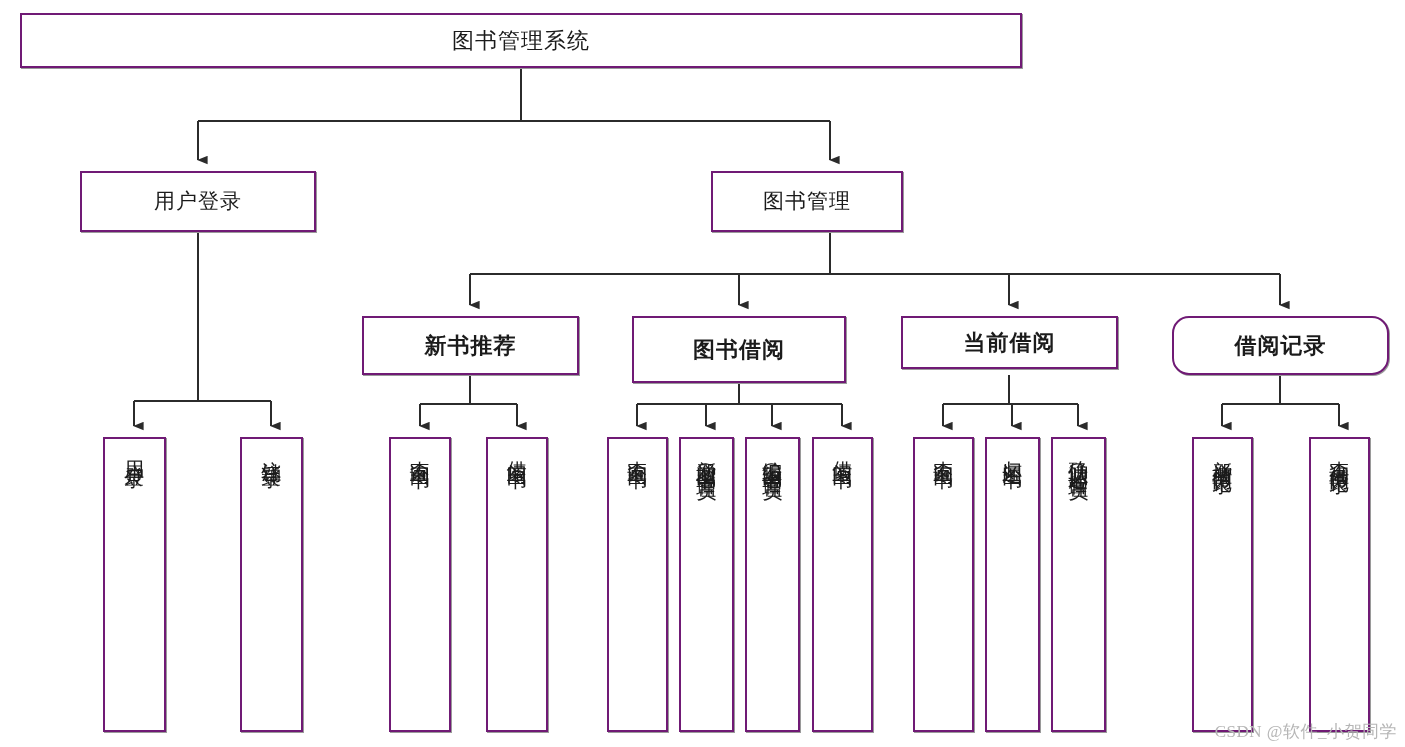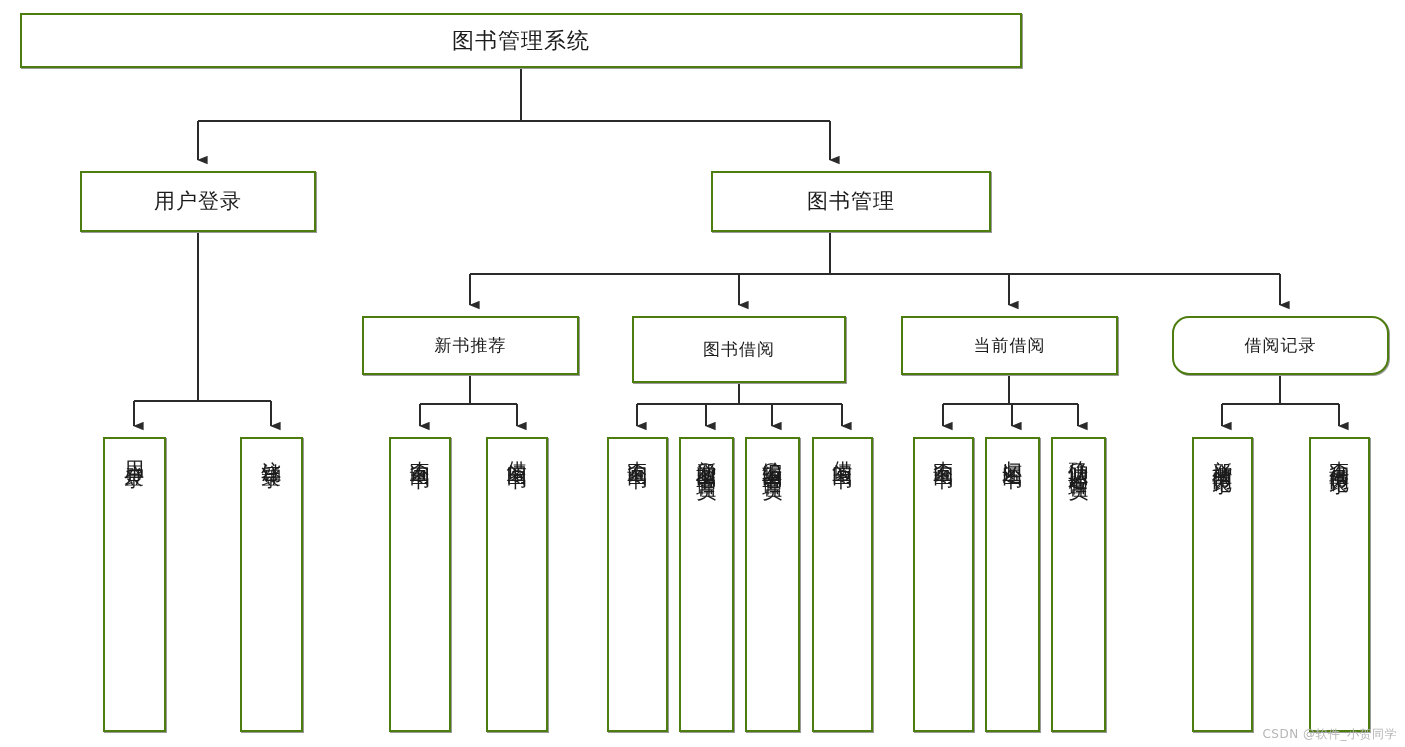--- a/index.html
+++ b/index.html
@@ -20,38 +20,38 @@
     position:absolute;
     left:0; top:0;
     width:1405px; height:747px;
     pointer-events:none;
   }
   
   .node{
     position:absolute;
     box-sizing:border-box;
     background:#ffffff;
-    border:2px solid #4d7c0f;
+    border:2px solid #701a75;
     box-shadow:1px 1px 0 #9a9a9a;
     display:flex;
     align-items:center;
     justify-content:center;
     z-index:2;
   }
   .node .lbl{
     font-size:21px;
     letter-spacing:1px;
     line-height:1.05;
     color:#1b1b1b;
     white-space:nowrap;
   }
   
   .node.root .lbl{font-size:22px;}
   .node.tier2 .lbl{font-size:21px;}
-  .node.tier3 .lbl{font-size:17px;}
+  .node.tier3 .lbl{font-size:22px;font-weight:bold;}
 
   
   .node.leaf{
     align-items:flex-start;
     justify-content:center;
     padding-top:6px;
   }
   .node.leaf .lbl{
     writing-mode:vertical-rl;
     text-orientation:upright;
@@ -59,25 +59,26 @@
     line-height:1.22;
     letter-spacing:3px;
     white-space:nowrap;
     color:#1b1b1b;
   }
   
   #watermark{
     position:absolute;
     right:8px;
     bottom:4px;
-    font-size:12px;
+    font-size:17px;
     color:#b6b6b6;
     z-index:5;
     white-space:nowrap;
     letter-spacing:0.5px;
+    font-family:Liberation Serif, serif;
   }
 </style>
 </head>
 <body>
 
 <div id="canvas">
 
   <svg id="wires" viewBox="0 0 1405 747" xmlns="http://www.w3.org/2000/svg">
     <defs>
       <marker id="arw" markerWidth="10" markerHeight="11" refX="4.2" refY="9.6" orient="auto" markerUnits="userSpaceOnUse">
@@ -130,32 +131,32 @@
   </svg>
 
   <div class="node root" style="left: 20px; top: 13px; width: 1002px; height: 55px;">
     <span class="lbl">图书管理系统</span>
   </div>
 
   <div id="tier2-host">
       <div class="node tier2" style="left: 80px; top: 171px; width: 236px; height: 61px;">
         <span class="lbl">用户登录</span>
       </div>
-      <div class="node tier2" style="left: 711px; top: 171px; width: 280px; height: 61px;">
+      <div class="node tier2" style="left: 711px; top: 171px; width: 192px; height: 61px;">
         <span class="lbl">图书管理</span>
       </div>
     </div>
   <div id="tier3-host">
       <div class="node tier3" style="left: 362px; top: 316px; width: 217px; height: 59px;">
         <span class="lbl">新书推荐</span>
       </div>
       <div class="node tier3" style="left: 632px; top: 316px; width: 214px; height: 67px;">
         <span class="lbl">图书借阅</span>
       </div>
-      <div class="node tier3" style="left: 901px; top: 316px; width: 217px; height: 59px; text-align: center;">
+      <div class="node tier3" style="left: 901px; top: 316px; width: 217px; height: 53px; text-align: center;">
         <span class="lbl">当前借阅</span>
       </div>
       <div class="node tier3" style="left: 1172px; top: 316px; width: 217px; height: 59px; border-radius: 17px;">
         <span class="lbl">借阅记录</span>
       </div>
     </div>
   <div id="leaf-host">
       <div class="node leaf" style="left: 103px; top: 437px; width: 63px; height: 295px;">
         <span class="lbl">用户登录</span>
       </div>

